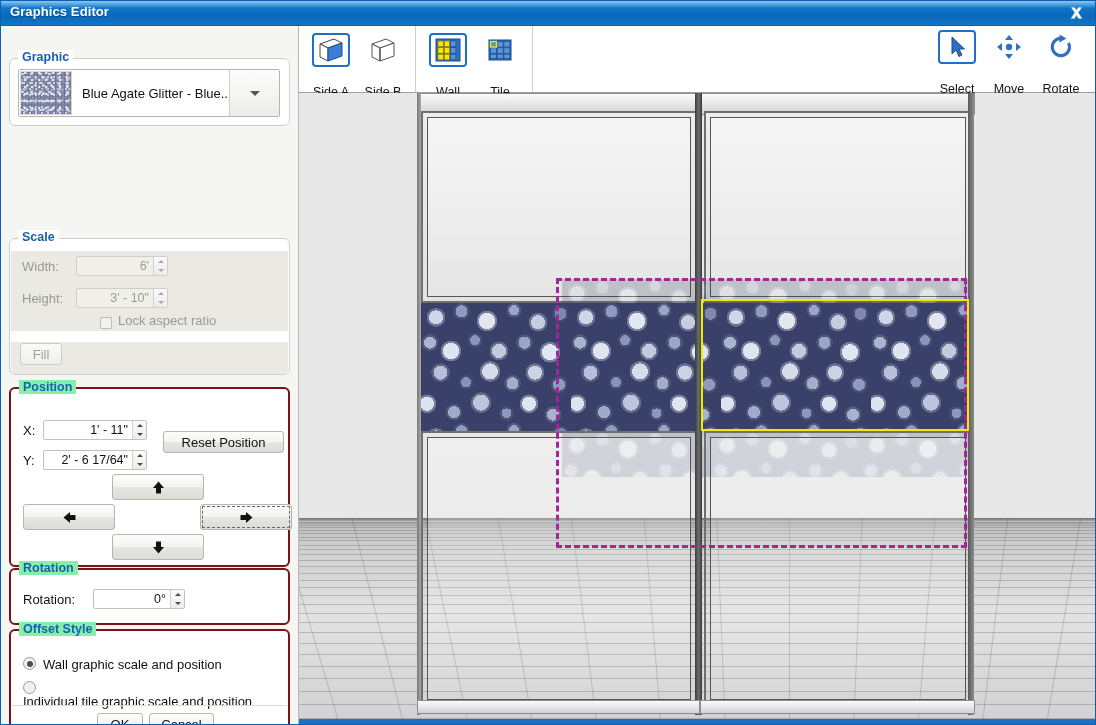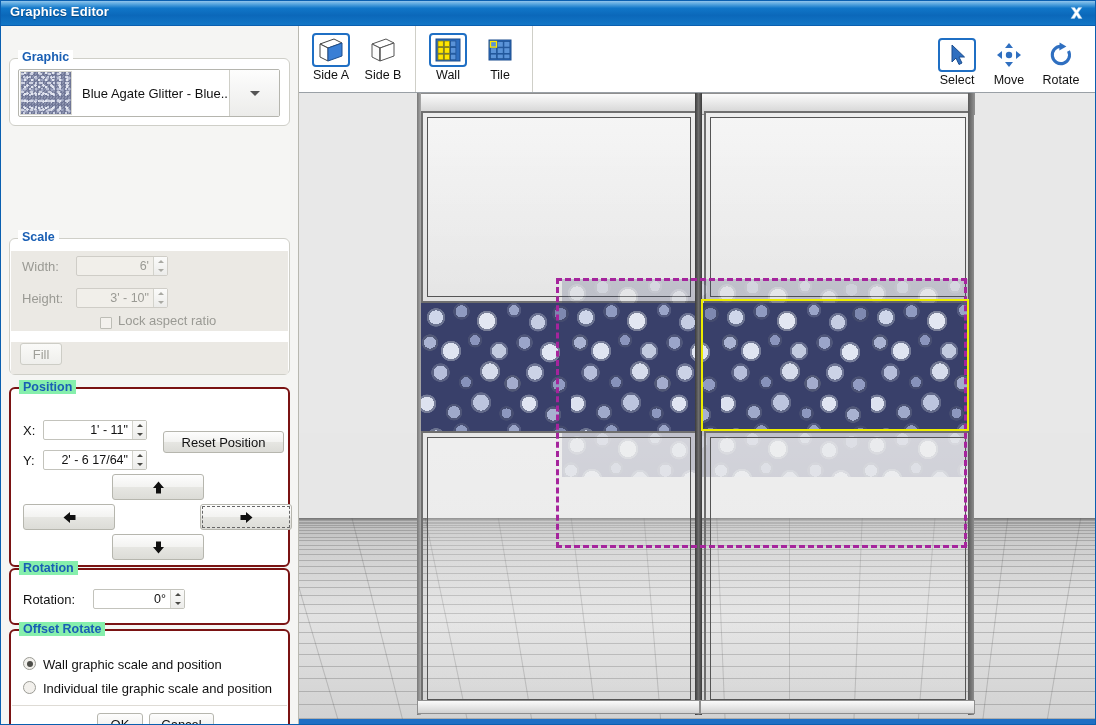--- a/index.html
+++ b/index.html
@@ -167,21 +167,21 @@
     background:#ffffff;border-bottom:1px solid #9aa0a6;
     display:flex;align-items:stretch;
   }
   .tgroup{display:flex;align-items:flex-start;padding:4px 6px 0 6px;border-right:1px solid #cfcfc8;}
   .titem{
     width:52px;display:flex;flex-direction:column;align-items:center;
     cursor:pointer;padding-top:3px;
   }
   .titem .ico{width:38px;height:34px;display:flex;align-items:center;justify-content:center;border-radius:4px;box-sizing:border-box;}
   .titem.sel .ico{border:2px solid #1f6fc4;background:#ffffff;}
-  .titem .cap{font-size:12.5px;color:#111;margin-top:1px;white-space:nowrap;}
+  .titem .cap{font-size:12.5px;color:#111;margin-top:18px;white-space:nowrap;}
   .tright{margin-left:auto;display:flex;align-items:center;padding:4px 8px 0 6px;}
 
   
   .viewport{flex:1 1 auto;position:relative;overflow:hidden;background:#e7e7e7;}
   .sky{position:absolute;left:0;right:0;top:0;height:340px;background:#e8e8e8;}
   .horizonband{position:absolute;left:0;right:0;top:425px;height:28px;background:#a8a8a8;}
   .floor{position:absolute;left:0;right:0;top:425px;bottom:0;overflow:hidden;background:linear-gradient(to bottom,#b9b9b9 0%,#cfcfcf 14%,#e2e2e2 48%,#d2d2d2 100%);}
   .floor .hline{position:absolute;left:0;right:0;height:1px;background:rgba(90,90,90,.30);}
   .floor .vline{position:absolute;bottom:-60px;width:1px;background:rgba(90,90,90,.26);transform-origin:bottom center;}
   .panelframe{
@@ -371,28 +371,28 @@
                 <span class="tri-u"></span>
               </i>
               <i>
                 <span class="tri-d"></span>
               </i>
             </span>
         </div>
       </div>
 
       <div class="group hl" id="grp-offset">
-        <span class="legend">Offset Rotate</span>
+        <span class="legend">Offset Style</span>
         <div class="radio-row" style="top:26px;">
           <span class="radio">
               <span class="dot"></span>
             </span>
           <span>Wall graphic scale and position</span>
         </div>
-        <div class="radio-row" style="top:50px;">
+        <div class="radio-row" style="top:50px;flex-direction:column;">
           <span class="radio"></span>
           <span>Individual tile graphic scale and position</span>
         </div>
         <div class="sep-line" style="top:74px;"></div>
         <div class="btn" id="ok-btn">
           <span>OK</span>
         </div>
         <div class="btn" id="cancel-btn">
           <span>Cancel</span>
         </div>

